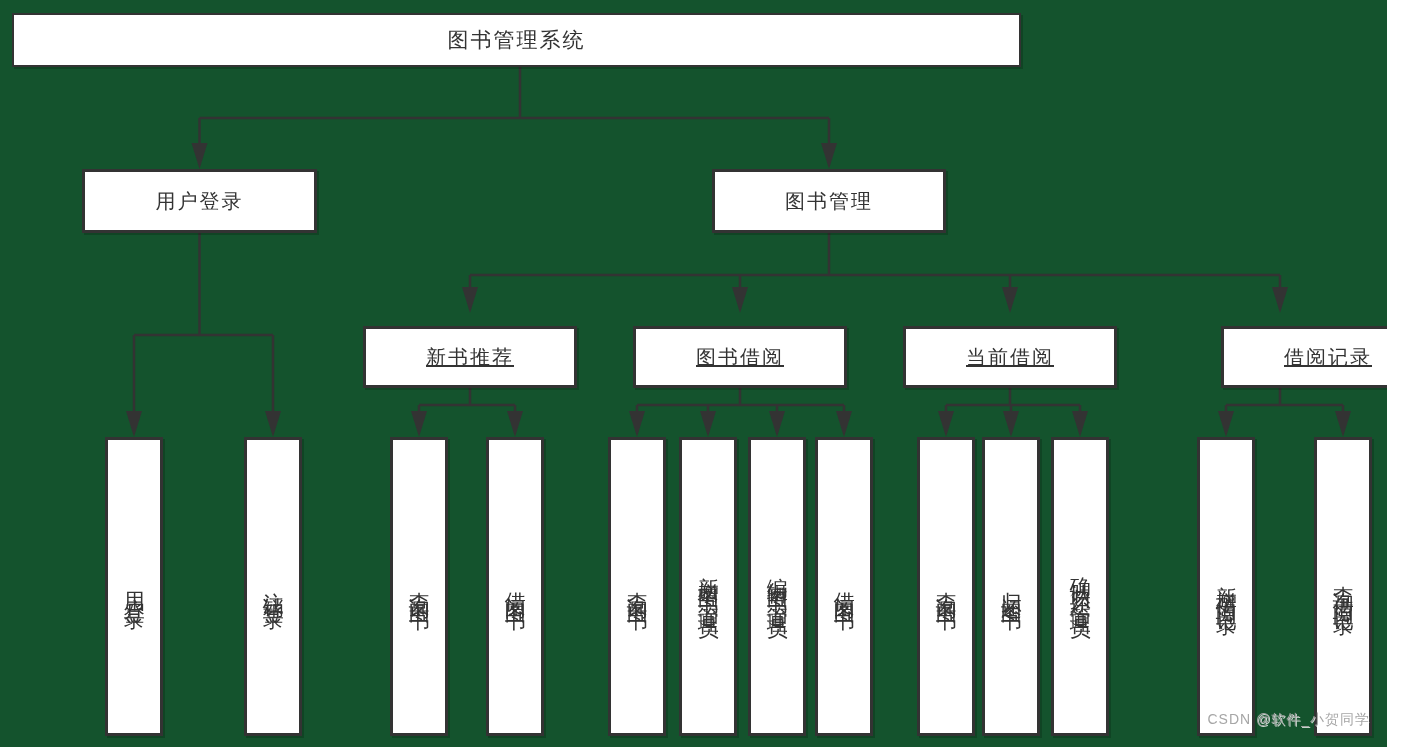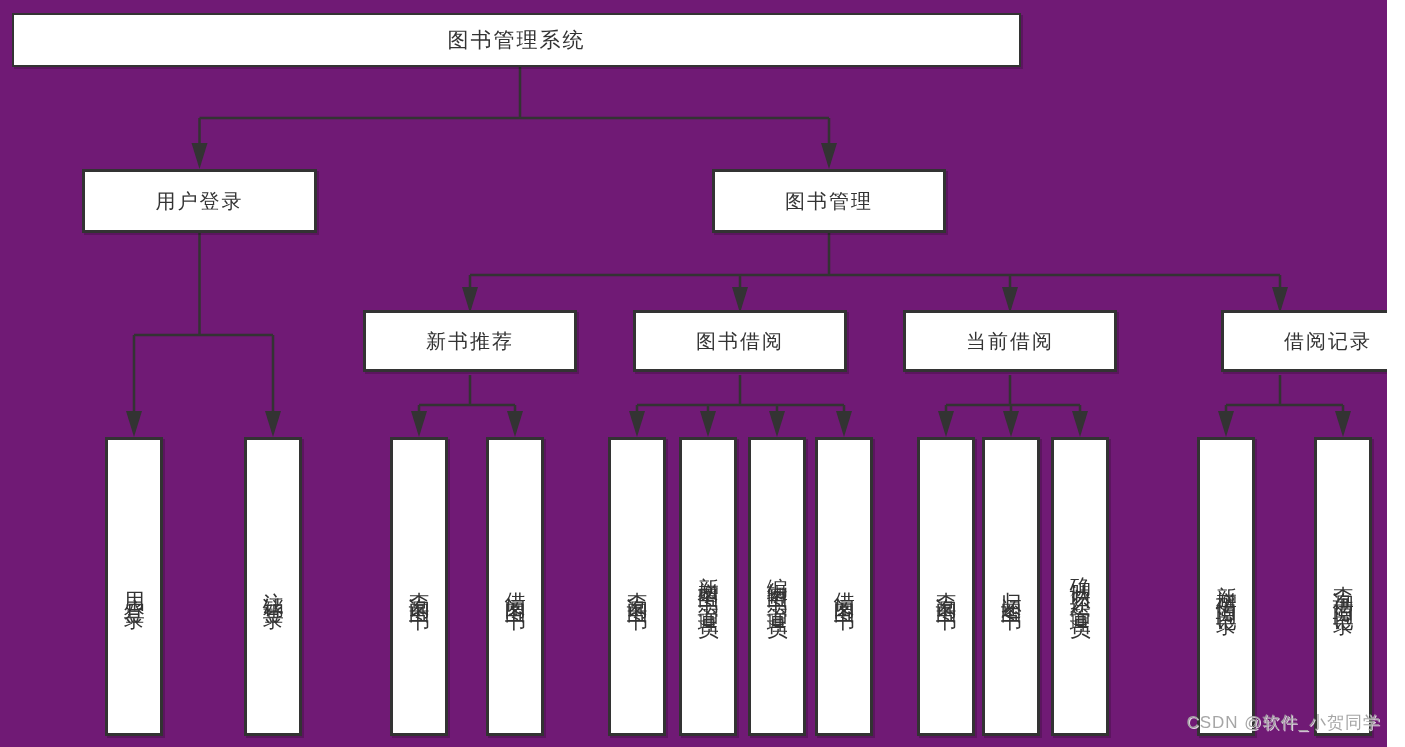--- a/index.html
+++ b/index.html
@@ -1,61 +1,61 @@
 <!DOCTYPE html>
 <html><head>
 <meta charset="utf-8">
 <style>
   html,body{margin:0;padding:0;background:#ffffff;}
   #canvas{
     position:relative;
     width:1387px;height:747px;
-    background:#701a75;
+    background:#14532d;
     font-family:"Liberation Sans","DejaVu Sans",sans-serif;
     overflow:hidden;
   }
   #connectors{position:absolute;left:0;top:0;}
   .node{
     position:absolute;
     box-sizing:border-box;
     background:#ffffff;
     border:3px solid #333333;
     display:flex;align-items:center;justify-content:center;
     color:#333333;
     font-size:20px;
     letter-spacing:2px;
     box-shadow:2px 2px 0 rgba(0,0,0,0.18);
     text-align:center;
   }
   .n-root{left:12px;top:13px;width:1009px;height:54px;border-width:2px;font-size:21px;}
   .n-l2a{left:82px;top:169px;width:235px;height:64px;}
   .n-l2b{left:712px;top:169px;width:234px;height:64px;justify-content:center;}
-  .n-l3{top:310px;width:214px;height:62px;}
+  .n-l3{top:326px;width:214px;height:62px;text-decoration:underline;}
   .n-l3a{left:363px;}
   .n-l3b{left:633px;}
   .n-l3c{left:903px;text-align:right;}
   .n-l3d{left:1173px;margin-left:48px;}
   .leaf{top:437px;width:58px;height:299px;padding:6px 0;}
   .leaf span{
     writing-mode:vertical-rl;
     text-orientation:mixed;
     font-size:21px;
     letter-spacing:6px;
     line-height:1.25;
     white-space:nowrap;
   }
   .lfA1{left:105px;} .lfA2{left:244px;}
   .lfB1{left:390px;} .lfB2{left:486px;}
   .lfC1{left:608px;} .lfC2{left:679px;} .lfC3{left:748px;} .lfC4{left:815px;}
   .lfD1{left:917px;} .lfD2{left:982px;} .lfD3{left:1051px;}
   .lfE1{left:1197px;} .lfE2{left:1314px;}
   #watermark{
     position:absolute;
-    right:6px;top:711px;
-    font-size:17px;
+    right:17px;top:711px;
+    font-size:14px;
     color:#a6a6a6;
     letter-spacing:1px;
     text-shadow:1px 1px 0 rgba(255,255,255,0.8);
     text-align:center;
   }
 </style>
 </head>
 <body>
 
 <div id="canvas">

